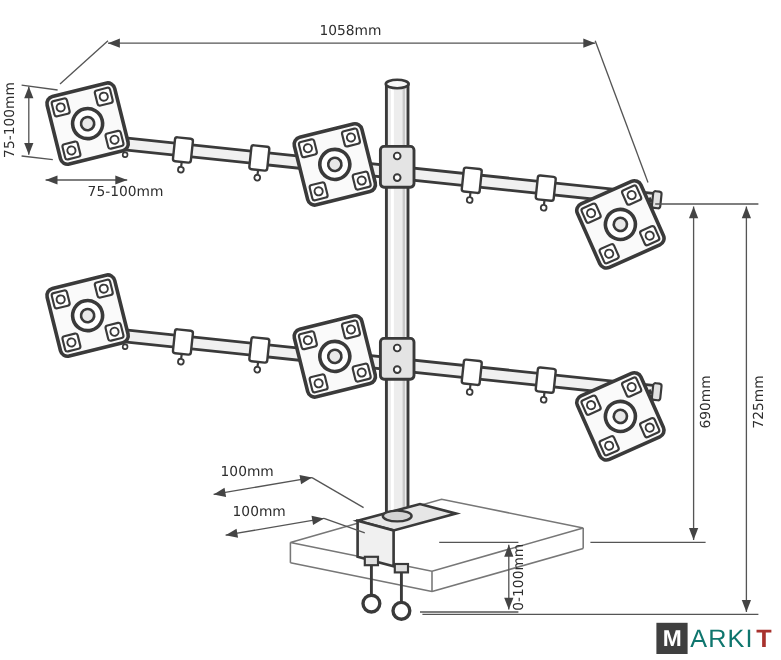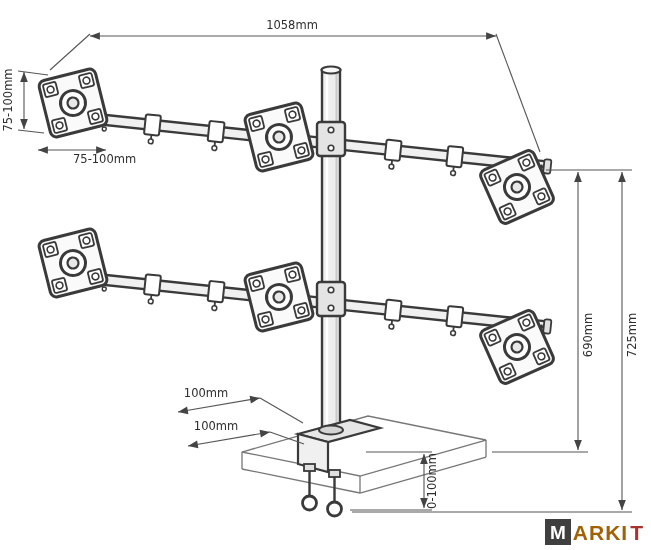--- a/index.html
+++ b/index.html
@@ -11,21 +11,21 @@
   .dim-text{font-size:11.5px;fill:#2e2e2e;font-family:"DejaVu Sans", sans-serif;}
   .logo{
     position:absolute;right:8px;bottom:5px;display:flex;align-items:center;gap:2px;
     font-family:"Liberation Sans", sans-serif;user-select:none;
   }
   .logo-box{
     width:26px;height:26px;background:#3f3f3f;color:#ffffff;
     display:flex;align-items:center;justify-content:center;
     font-weight:bold;font-size:19px;line-height:1;
   }
-  .logo-text{color:#a16207;font-weight:bold;font-size:21px;letter-spacing:1px;line-height:1;}
+  .logo-text{color:#0f766e;font-weight:normal;font-size:21px;letter-spacing:1px;line-height:1;}
   .logo-accent{color:#a8322e;font-weight:bold;font-size:21px;line-height:1;}
 </style>
 </head>
 <body>
 
 <div class="stage">
   <svg viewBox="0 0 651 550" width="651" height="550">
     <defs>
       <marker id="arr" viewBox="0 0 10 8" markerWidth="11" markerHeight="9" refX="9.5" refY="4" orient="auto-start-reverse" markerUnits="userSpaceOnUse">
         <path d="M0.5,0.5 L9.5,4 L0.5,7.5 Z" fill="#444"></path>

